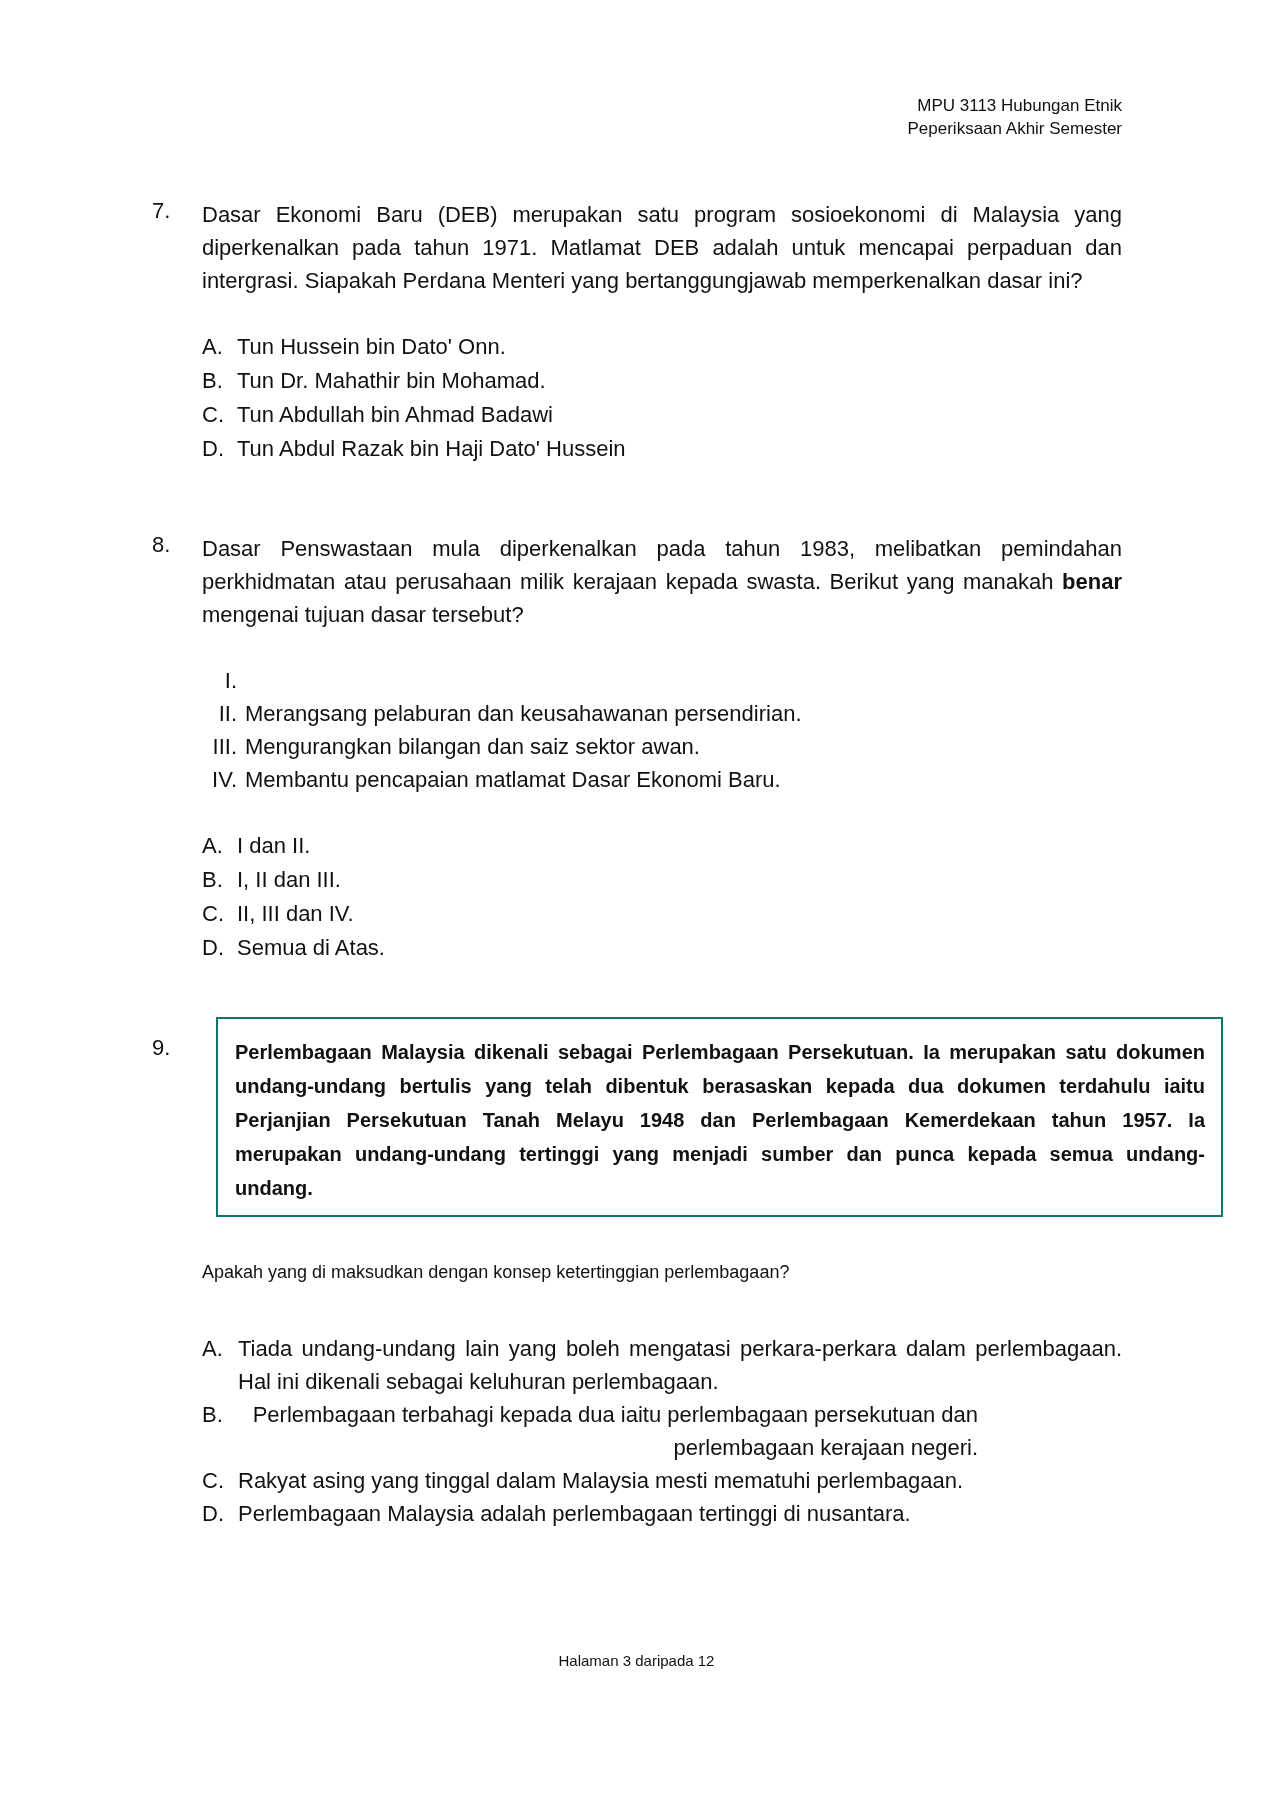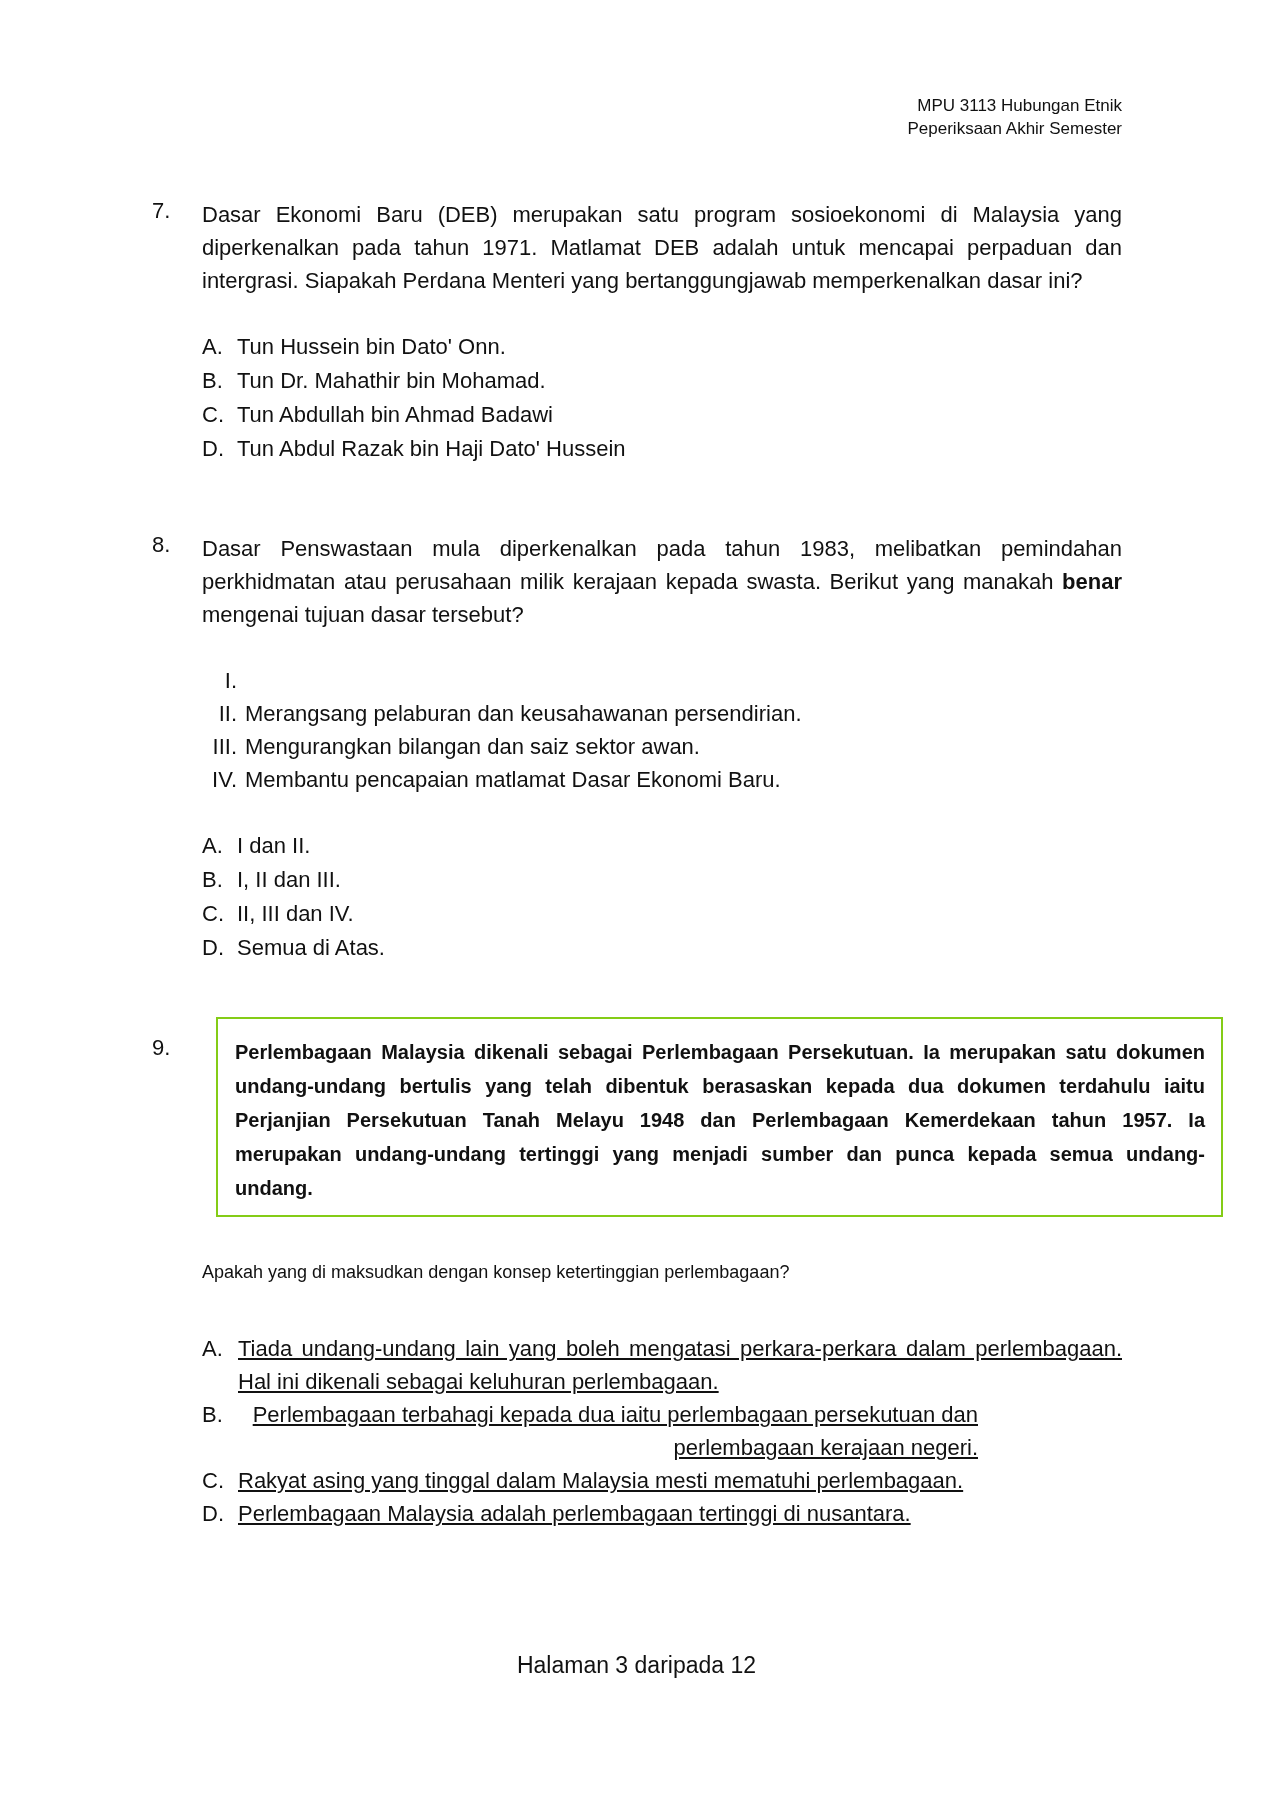--- a/index.html
+++ b/index.html
@@ -17,36 +17,36 @@
     margin-left: 50px; text-align: justify; line-height: 33px;
   }
   .opts { margin-left: 50px; line-height: 34px; }
   .opt { display: flex; }
   .opt .lbl { width: 35px; flex: none; }
   .roman { margin-left: 40px; line-height: 33px; }
   .roman .r { display: flex; }
   .roman .rl { width: 45px; text-align: right; padding-right: 8px; flex: none; }
   .box {
     position: absolute; left: 216px; top: 1017px; width: 1007px; height: 200px;
-    border: 2px solid #84cc16; box-sizing: border-box;
+    border: 2px solid #0f766e; box-sizing: border-box;
     padding: 16px 16px 0 17px;
     font-weight: bold; font-size: 20px; line-height: 34px; text-align: justify;
   }
   .q9num { position: absolute; left: 152px; top: 1035px; font-size: 22px; }
   .q9stem { position: absolute; left: 202px; top: 1262px; font-size: 18px; }
   .q9opts {
     position: absolute; left: 202px; top: 1332px; width: 920px;
     font-size: 22px; line-height: 33px;
   }
   .q9opts .o { display: flex; }
   .q9opts .lbl { width: 36px; flex: none; }
-  .q9opts .txt { flex: 1; text-align: justify; text-decoration: underline; }
+  .q9opts .txt { flex: 1; text-align: justify; }
   .footer {
     position: absolute; left: 0; width: 1273px; top: 1652px; text-align: center;
-    font-size: 23px;
+    font-size: 15px;
   }
 </style>
 </head>
 <body>
 
 <div class="header">
   <div>MPU 3113 Hubungan Etnik</div>
   <div>Peperiksaan Akhir Semester</div>
 </div>
 

